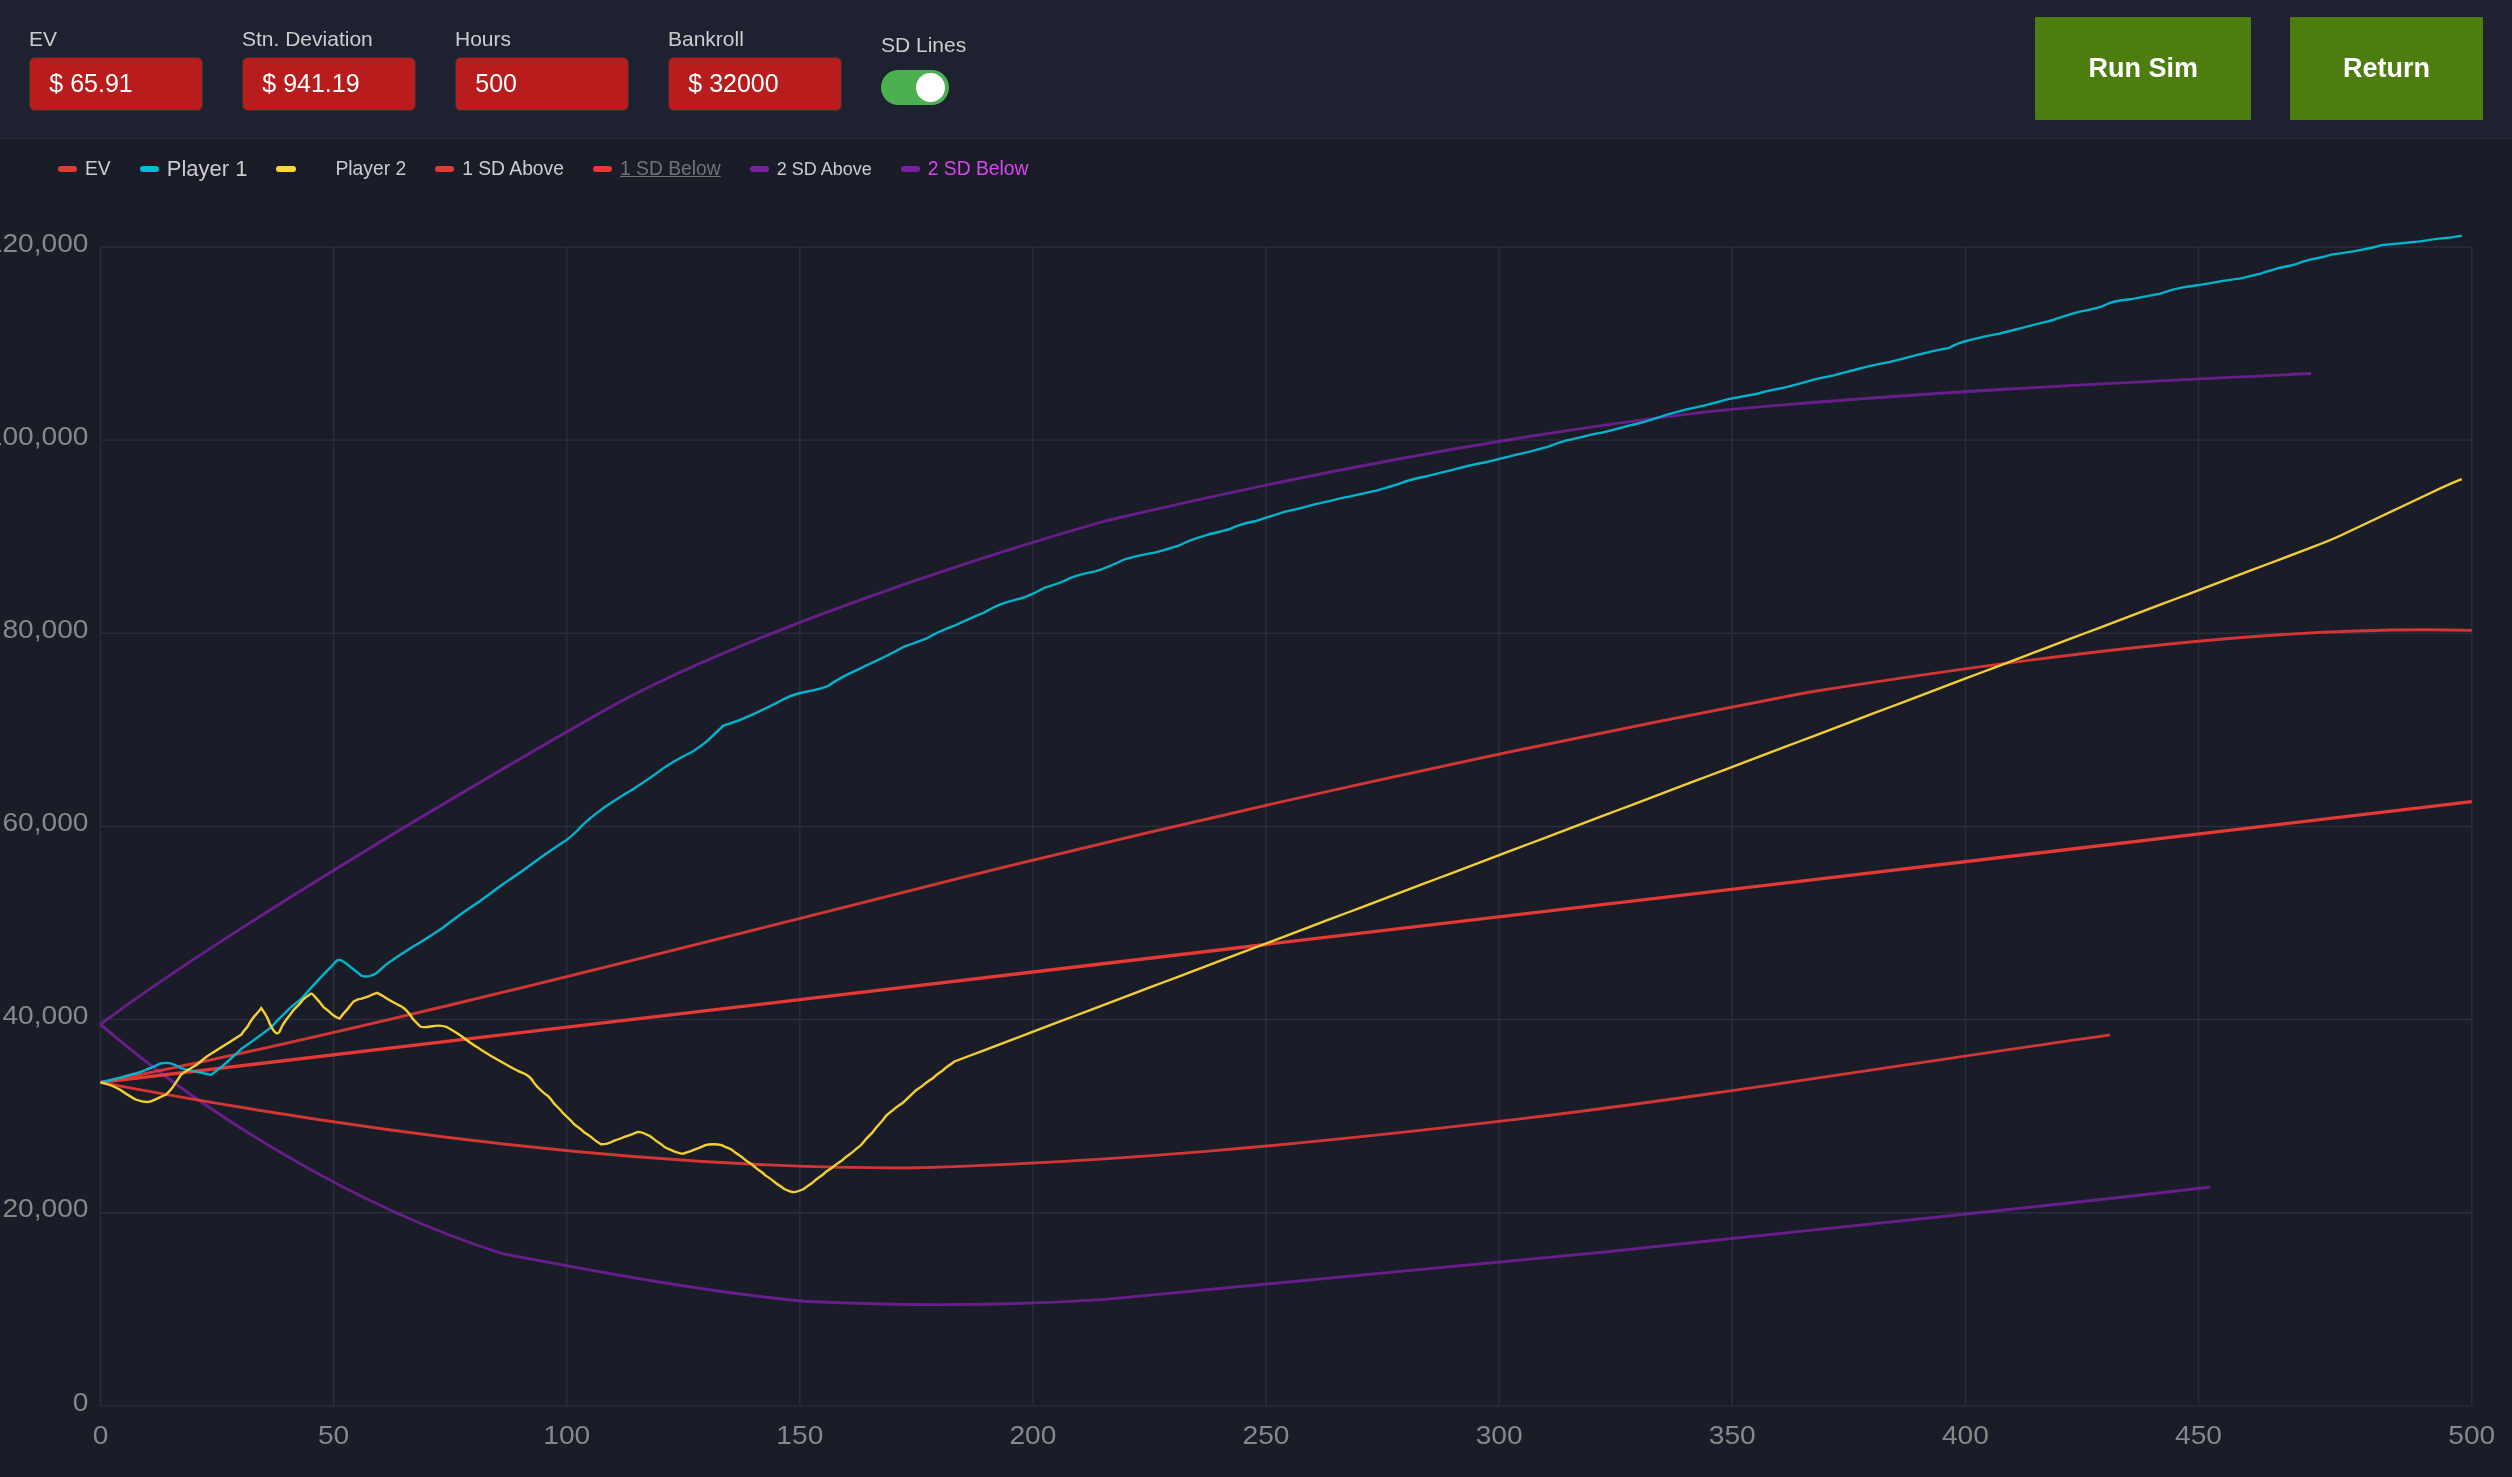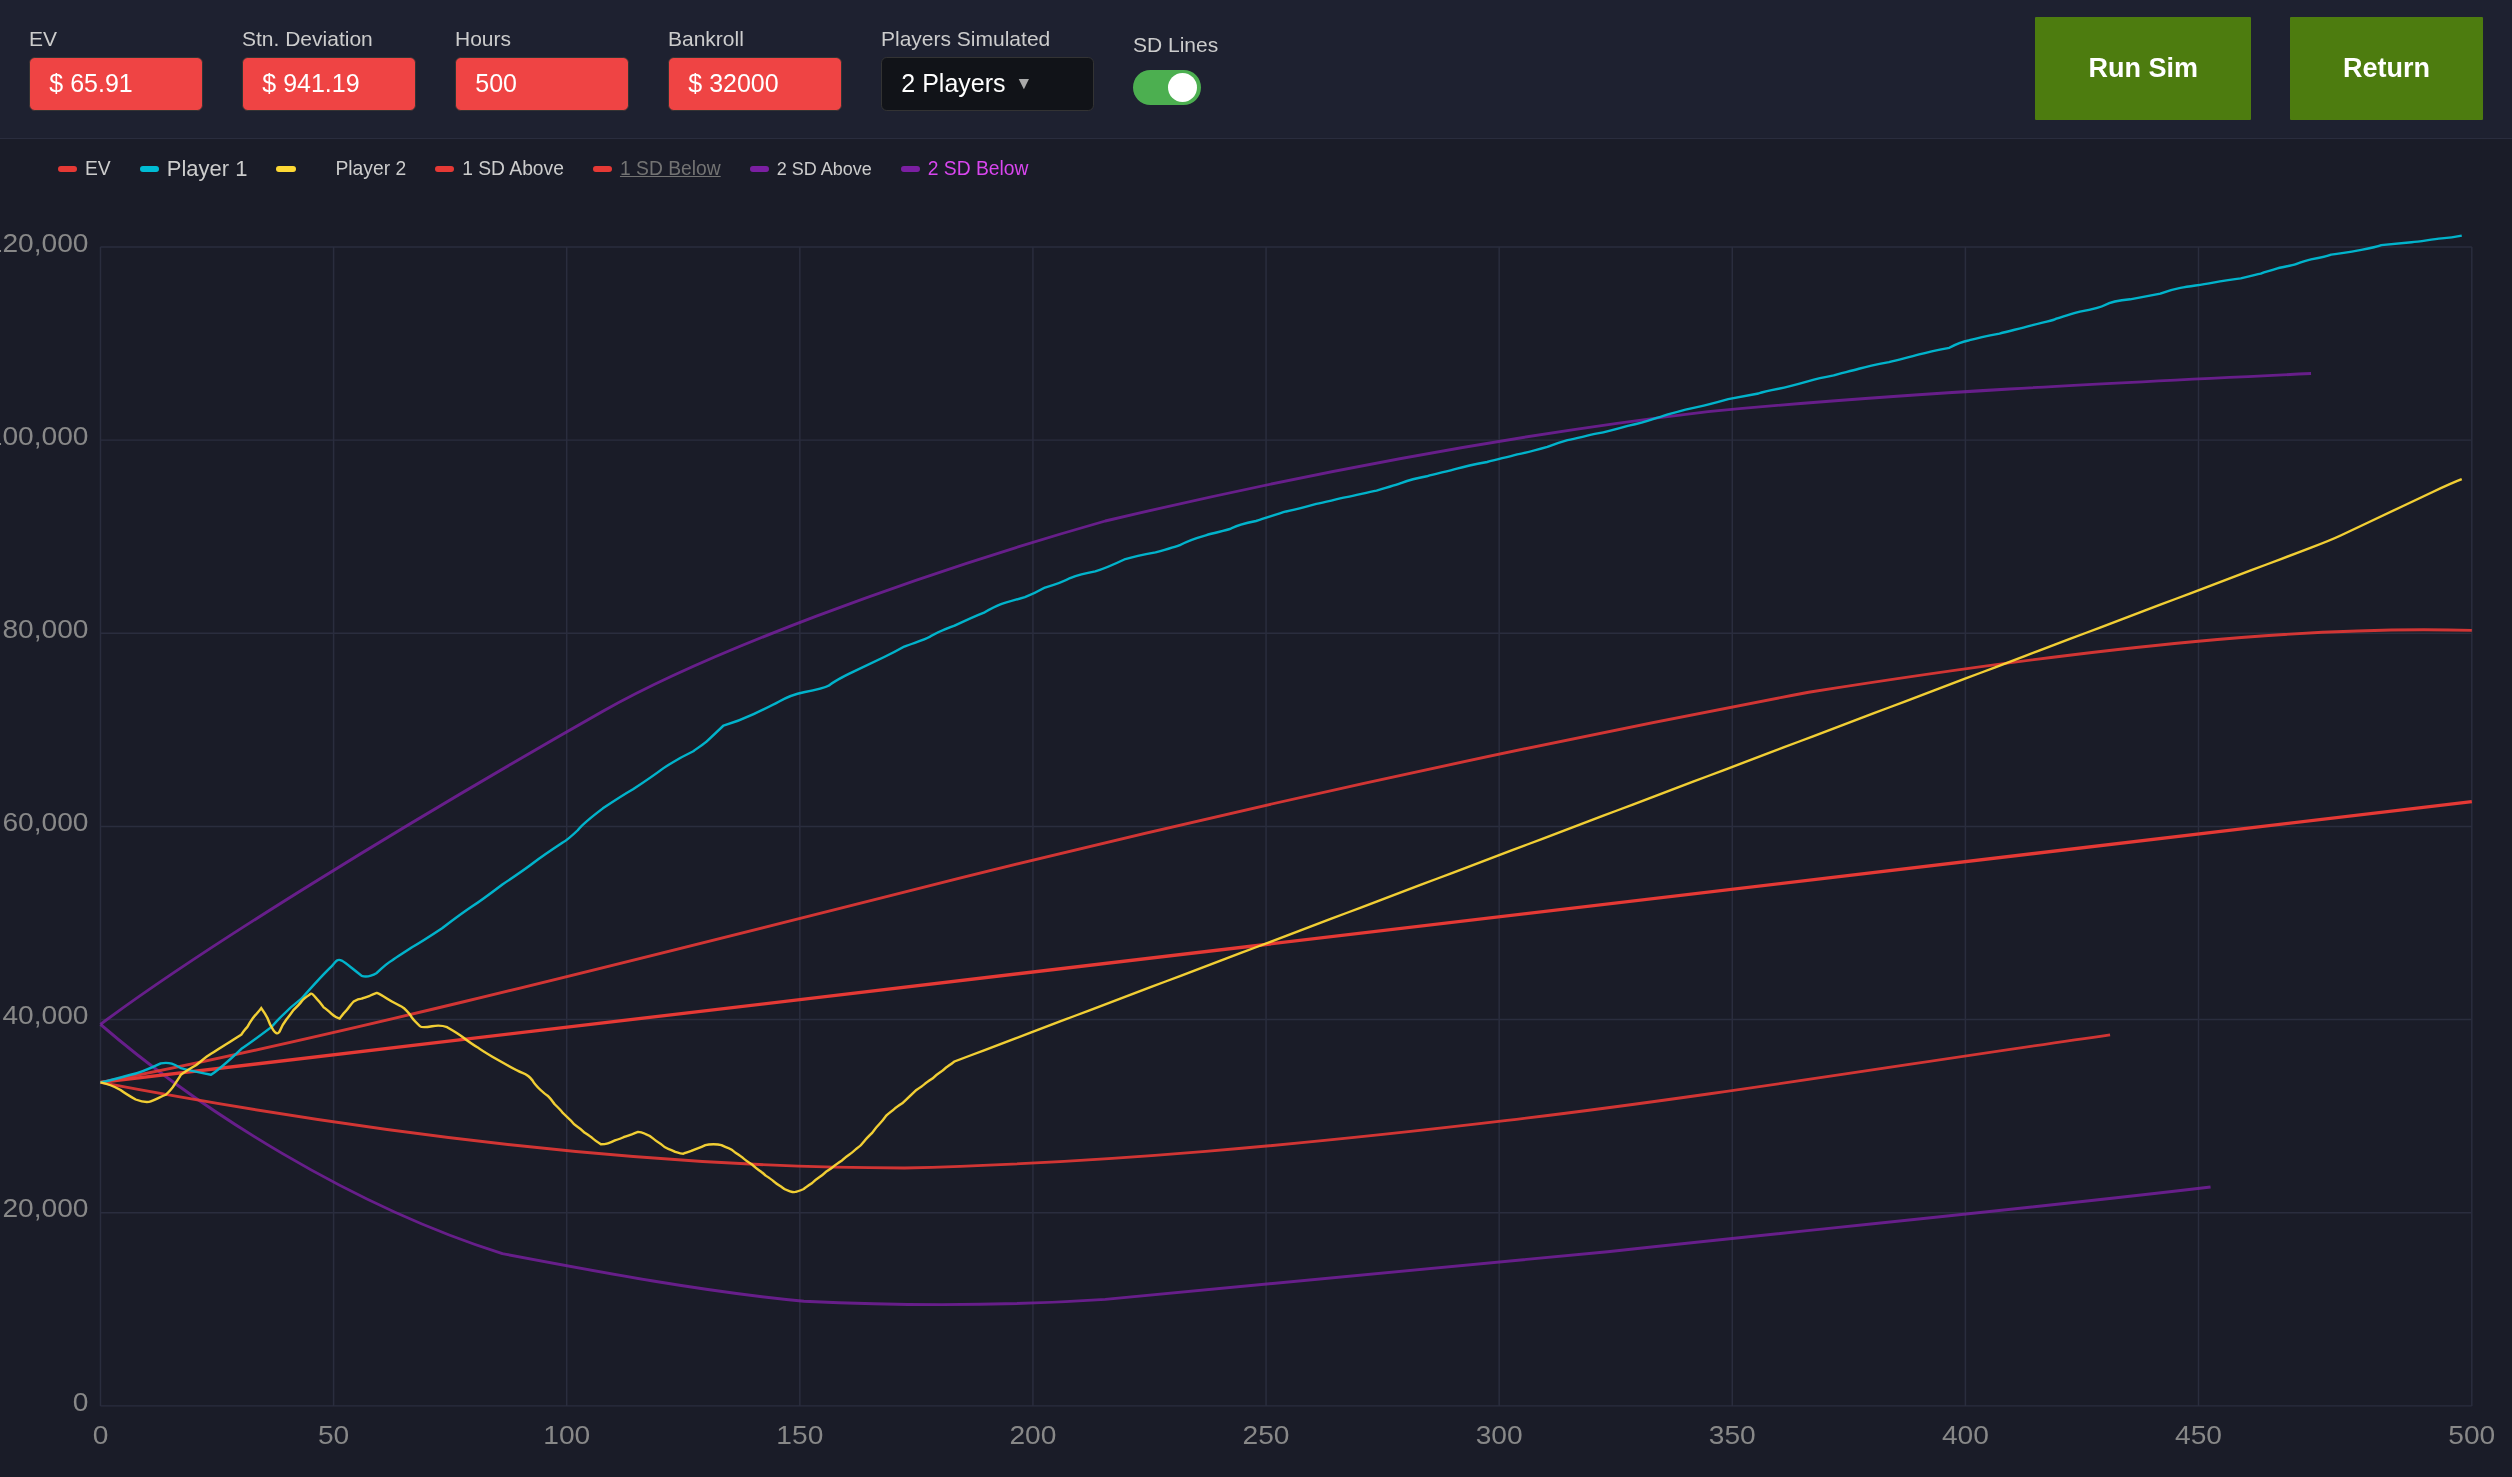--- a/index.html
+++ b/index.html
@@ -23,21 +23,21 @@
       display: flex;
       flex-direction: column;
       gap: 5.8px;
     }
     .field-label {
       font-size: 21px;
       color: #ccc;
       font-weight: 500;
     }
     .field-value {
-      background: #ef4444;
+      background: #b91c1c;
       border: 1px solid #333;
       border-radius: 5.8px;
       padding: 11.6px 19.3px;
       font-size: 25px;
       color: #fff;
       min-width: 174px;
     }
     .players-group {
       display: flex;
       flex-direction: column;
@@ -145,27 +145,20 @@
     <span class="field-label">Stn. Deviation</span>
     <div class="field-value">$ 941.19</div>
   </div>
   <div class="field-group">
     <span class="field-label">Hours</span>
     <div class="field-value">500</div>
   </div>
   <div class="field-group">
     <span class="field-label">Bankroll</span>
     <div class="field-value">$ 32000</div>
-  </div>
-  <div class="players-group">
-    <span class="field-label">Players Simulated</span>
-    <div class="players-select">
-      <span>2 Players</span>
-      <span class="chevron">▼</span>
-    </div>
   </div>
   <div class="sd-lines-group">
     <span class="field-label">SD Lines</span>
     <div class="toggle-wrap">
       <div class="toggle">
         <div class="toggle-knob"></div>
       </div>
     </div>
   </div>
   <div class="spacer"></div>

